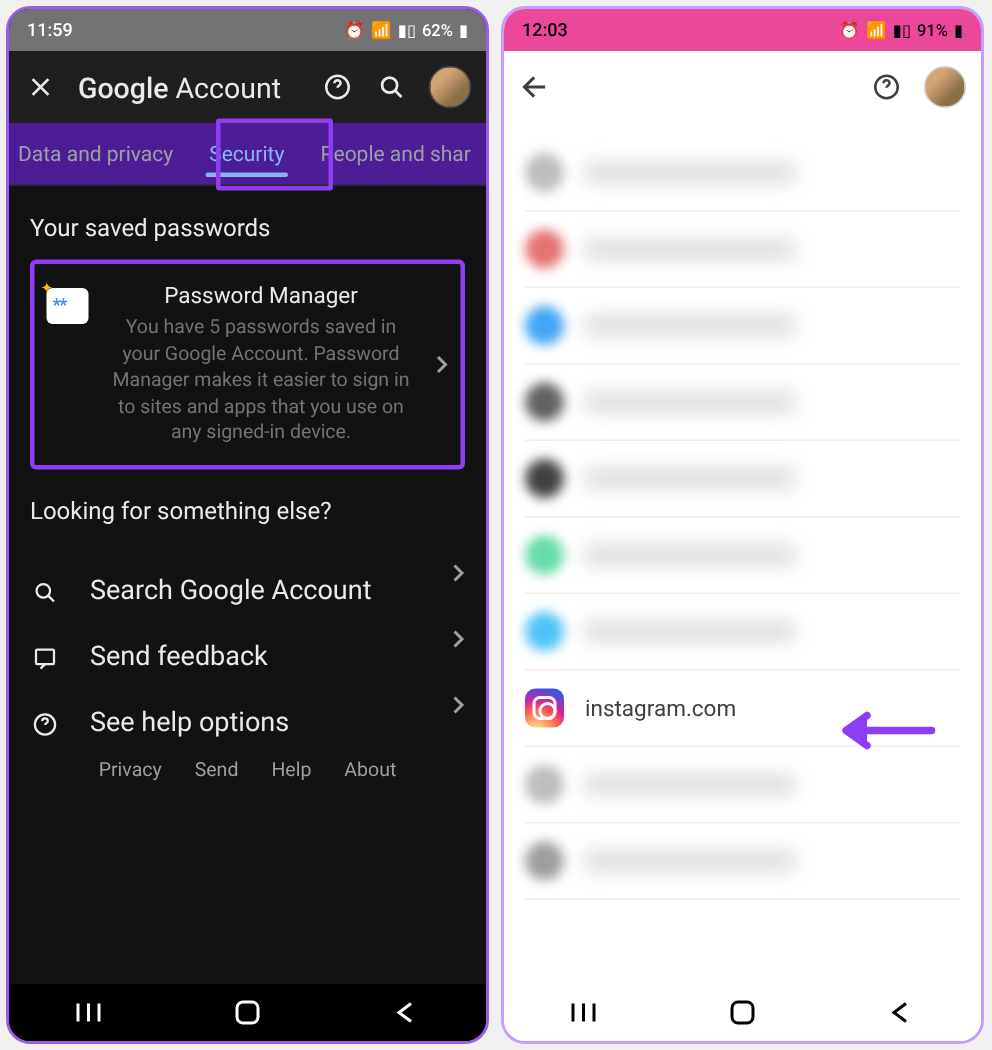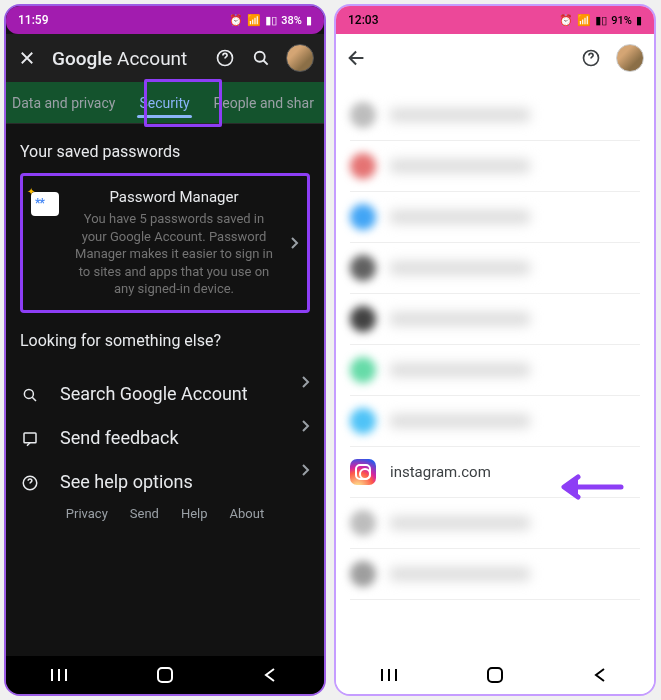--- a/index.html
+++ b/index.html
@@ -26,21 +26,21 @@
 
   .statusbar {
     height: 28px;
     display: flex;
     justify-content: space-between;
     align-items: center;
     font-size: 12px;
     padding: 0 12px;
     font-weight: 500;
   }
-  .phone.dark .statusbar { background: #a21caf; color: #fff; border-radius: 12px; }
+  .phone.dark .statusbar { background: #737373; color: #fff; }
   .phone.light .statusbar { background: #ec4899; color: #000; }
   .statusbar .right { display:flex; align-items:center; gap:4px; font-size:11px;}
 
   .appbar {
     display:flex;
     align-items:center;
     height:48px;
     padding: 13px 10px;
     gap: 14px;
   }
@@ -52,21 +52,21 @@
 
   .iconbtn { width:22px; height:22px; display:flex; align-items:center; justify-content:center; }
 
   
   .tabs {
     display:flex;
     height:42px;
     align-items:center;
     gap:20px;
     padding:0 4px;
-    background:#14532d;
+    background:#4c1d95;
     font-size:14px;
     color:#9aa0a6;
     border-bottom:1px solid #2a2a2a;
     position:relative;
   }
   .tabs .tab { white-space:nowrap; padding:0 2px; height:42px; display:flex; align-items:center; }
   .tabs .tab.active { color:#8ab4f8; position:relative; }
   .tabs .tab.active::after {
     content:''; position:absolute; bottom:6px; left:0; right:0; height:3px; background:#8ab4f8; border-radius:2px;
   }
@@ -163,21 +163,21 @@
 </head>
 <body>
 
 <div class="phone dark">
   <div class="statusbar">
     <span>11:59</span>
     <span class="right">
       <span>⏰</span>
       <span>📶</span>
       <span>▮▯</span>
-      <span>38%</span>
+      <span>62%</span>
       <span>▮</span>
     </span>
   </div>
 
   <div class="appbar">
     <span class="iconbtn">
       <svg width="18" height="18" viewBox="0 0 24 24" stroke="#e8eaed" stroke-width="2.4" fill="none">
           <path d="M5 5l14 14M19 5L5 19"></path>
         </svg>
     </span>

